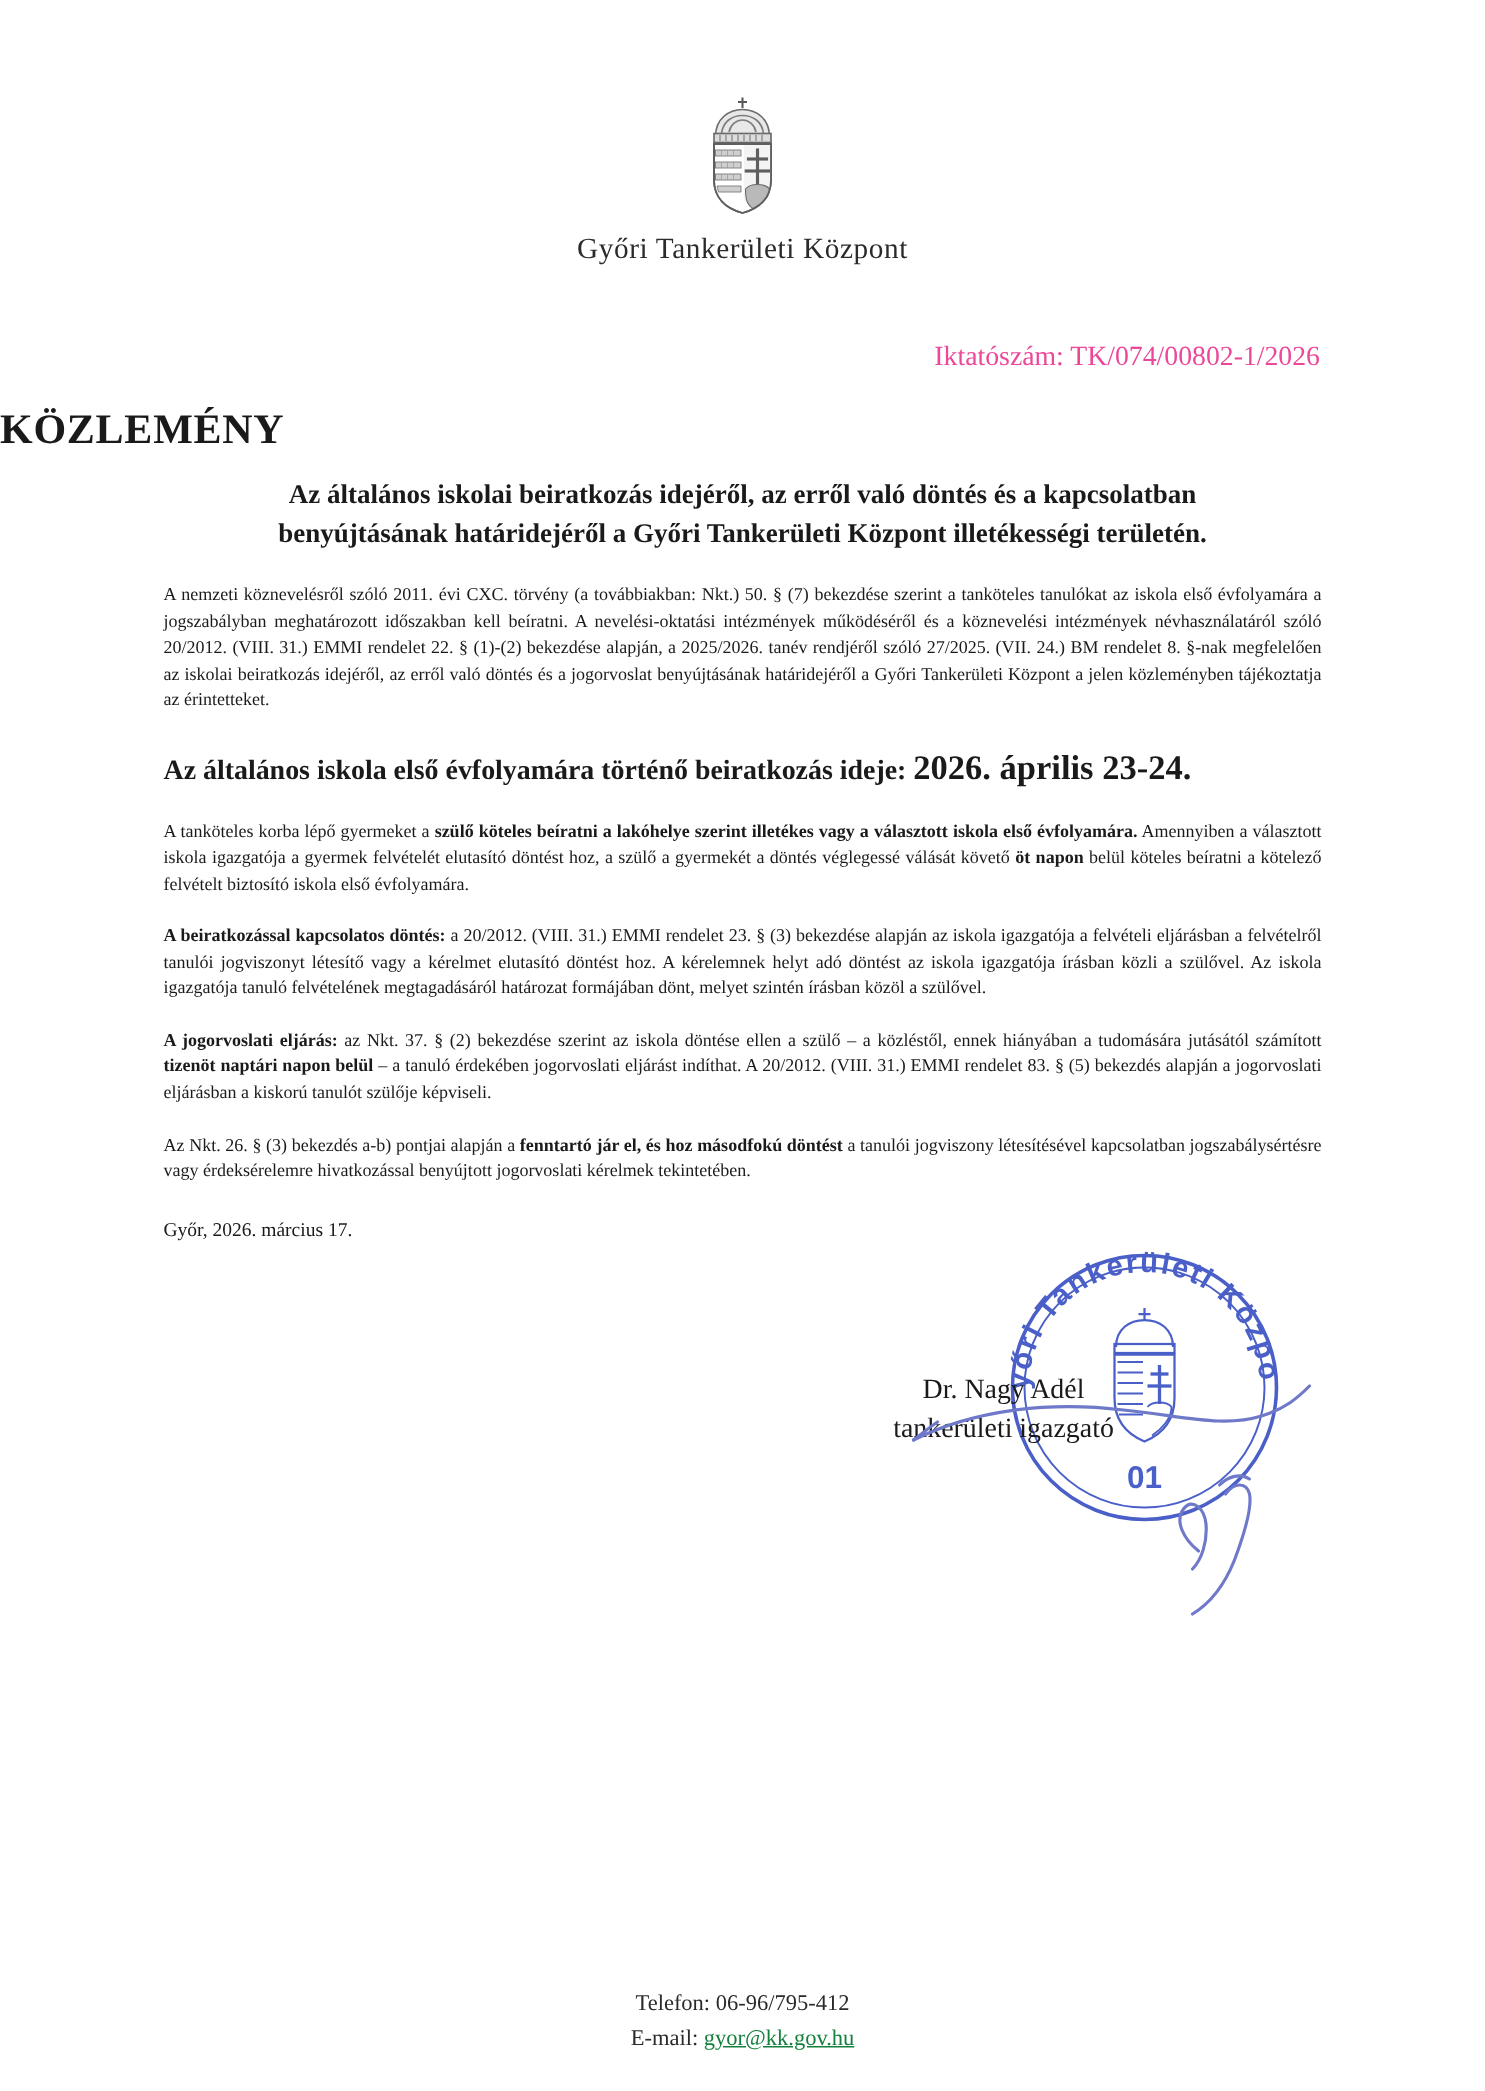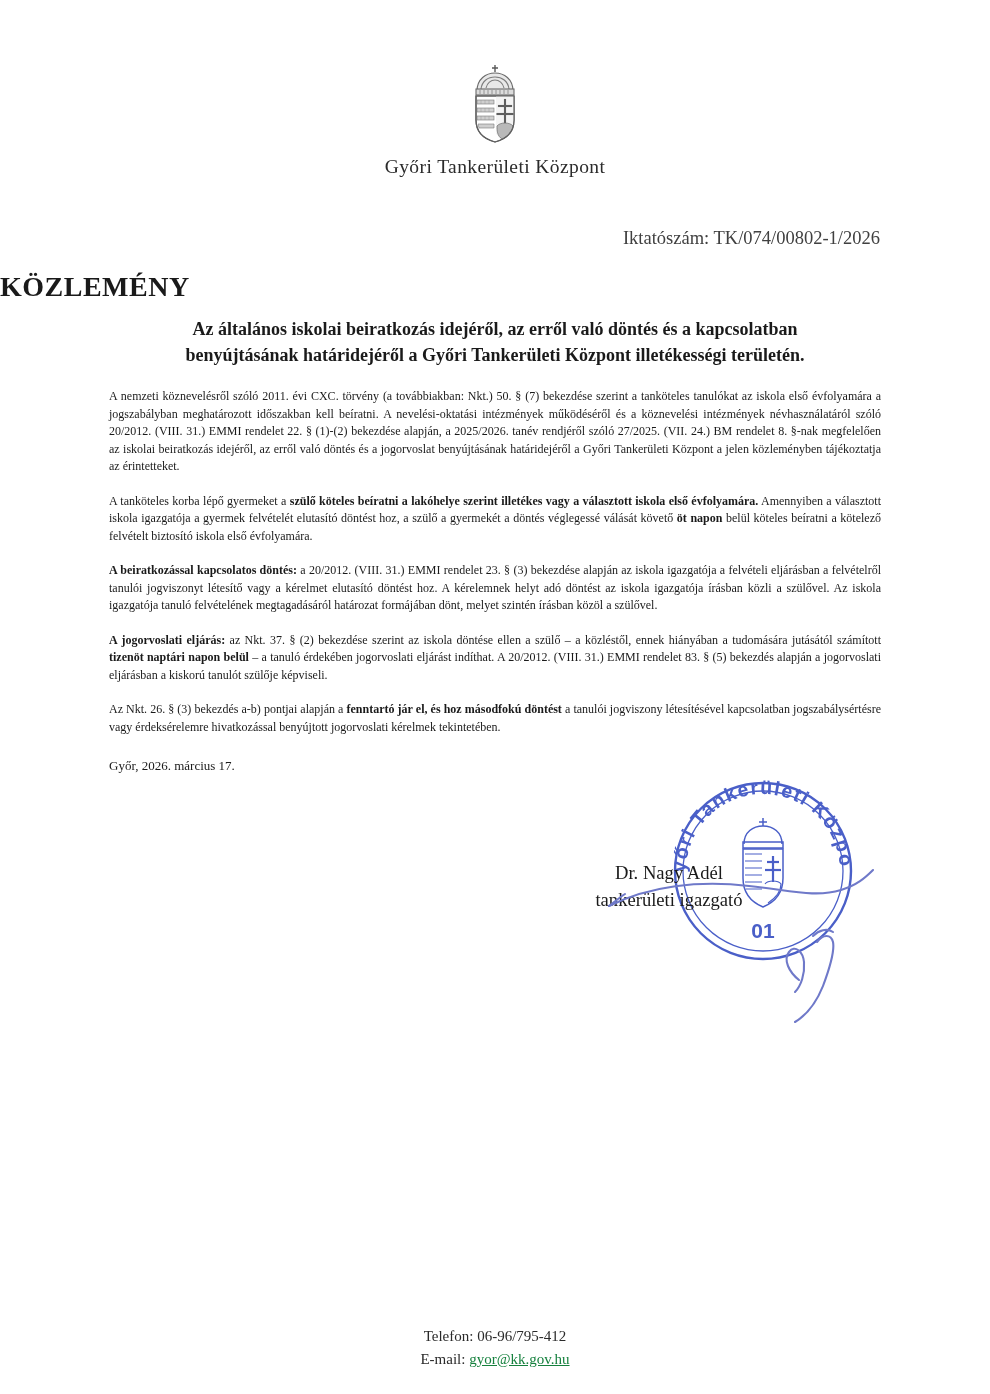--- a/index.html
+++ b/index.html
@@ -38,21 +38,21 @@
     letter-spacing: 0.4px;
     color: #2b2b2b;
   }
 
   
   .refline {
     margin-top: 50px;
     padding-right: 110px;
     text-align: right;
     font-size: 18.5px;
-    color: #404040;
+    color: #ec4899;
   }
 
   
   .doc-title {
     margin-top: 22px;
     text-align: left;
     font-size: 28px;
     font-weight: bold;
     font-variant: small-caps;
     letter-spacing: 0.5px;
@@ -201,20 +201,24 @@
   <div class="refline">Iktatószám: TK/074/00802-1/2026</div>
 
   <div class="doc-title">KÖZLEMÉNY</div>
 
   <div class="subtitle">Az általános iskolai beiratkozás idejéről, az erről való döntés és a kapcsolatban benyújtásának határidejéről a Győri Tankerületi Központ illetékességi területén.</div>
 
   <div class="body-col">
 
     <p class="para">A nemzeti köznevelésről szóló 2011. évi CXC. törvény (a továbbiakban: Nkt.) 50. § (7) bekezdése szerint a tanköteles tanulókat az iskola első évfolyamára a jogszabályban meghatározott időszakban kell beíratni. A nevelési-oktatási intézmények működéséről és a köznevelési intézmények névhasználatáról szóló 20/2012. (VIII. 31.) EMMI rendelet 22. § (1)-(2) bekezdése alapján, a 2025/2026. tanév rendjéről szóló 27/2025. (VII. 24.) BM rendelet 8. §-nak megfelelően az iskolai beiratkozás idejéről, az erről való döntés és a jogorvoslat benyújtásának határidejéről a Győri Tankerületi Központ a jelen közleményben tájékoztatja az érintetteket.</p>
 
+    <div class="highlight-line">
+      <span>Az általános iskola első évfolyamára történő beiratkozás ideje:</span>
+      <span class="big-date">2026. április 23-24.</span>
+    </div>
 
     <p class="para">
       <span>A tanköteles korba lépő gyermeket a </span><b>szülő köteles beíratni a lakóhelye szerint illetékes vagy a választott iskola első évfolyamára.</b><span> Amennyiben a választott iskola igazgatója a gyermek felvételét elutasító döntést hoz, a szülő a gyermekét a döntés véglegessé válását követő </span><b>öt napon</b><span> belül köteles beíratni a kötelező felvételt biztosító iskola első évfolyamára.</span>
     </p>
 
     <p class="para">
       <b>A beiratkozással kapcsolatos döntés:</b><span> a 20/2012. (VIII. 31.) EMMI rendelet 23. § (3) bekezdése alapján az iskola igazgatója a felvételi eljárásban a felvételről tanulói jogviszonyt létesítő vagy a kérelmet elutasító döntést hoz. A kérelemnek helyt adó döntést az iskola igazgatója írásban közli a szülővel. Az iskola igazgatója tanuló felvételének megtagadásáról határozat formájában dönt, melyet szintén írásban közöl a szülővel.</span>
     </p>
 
     <p class="para">

